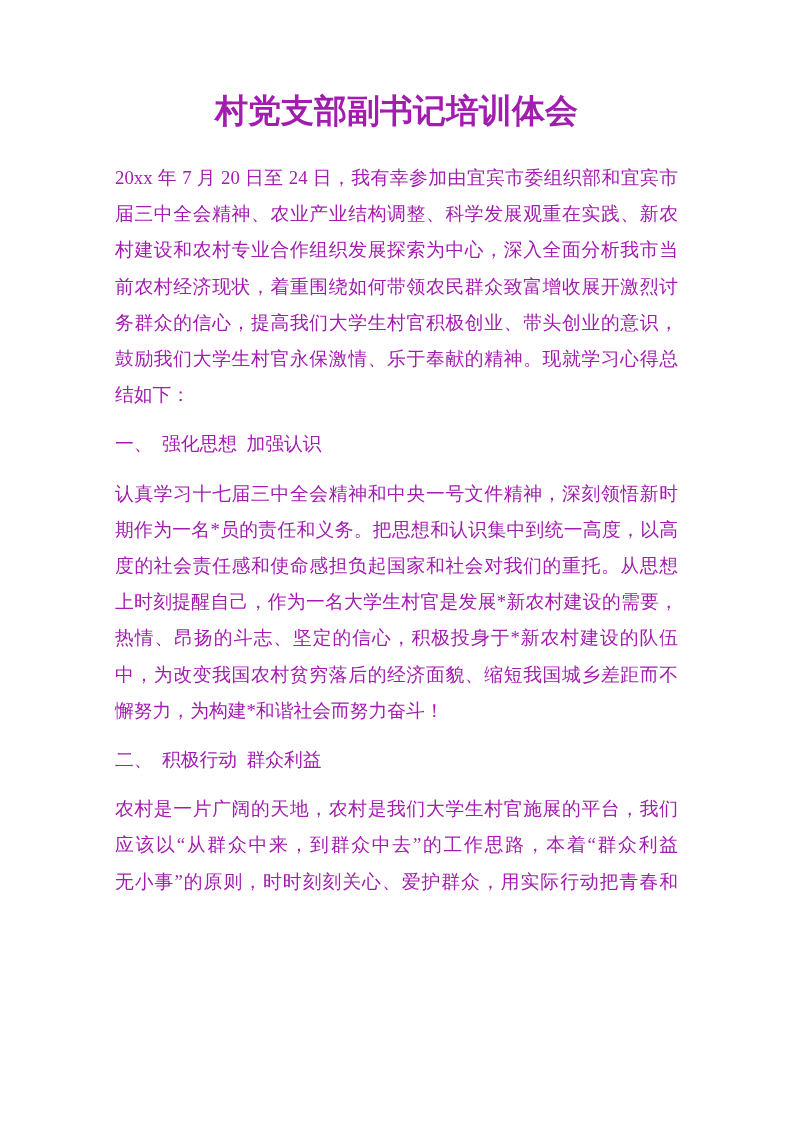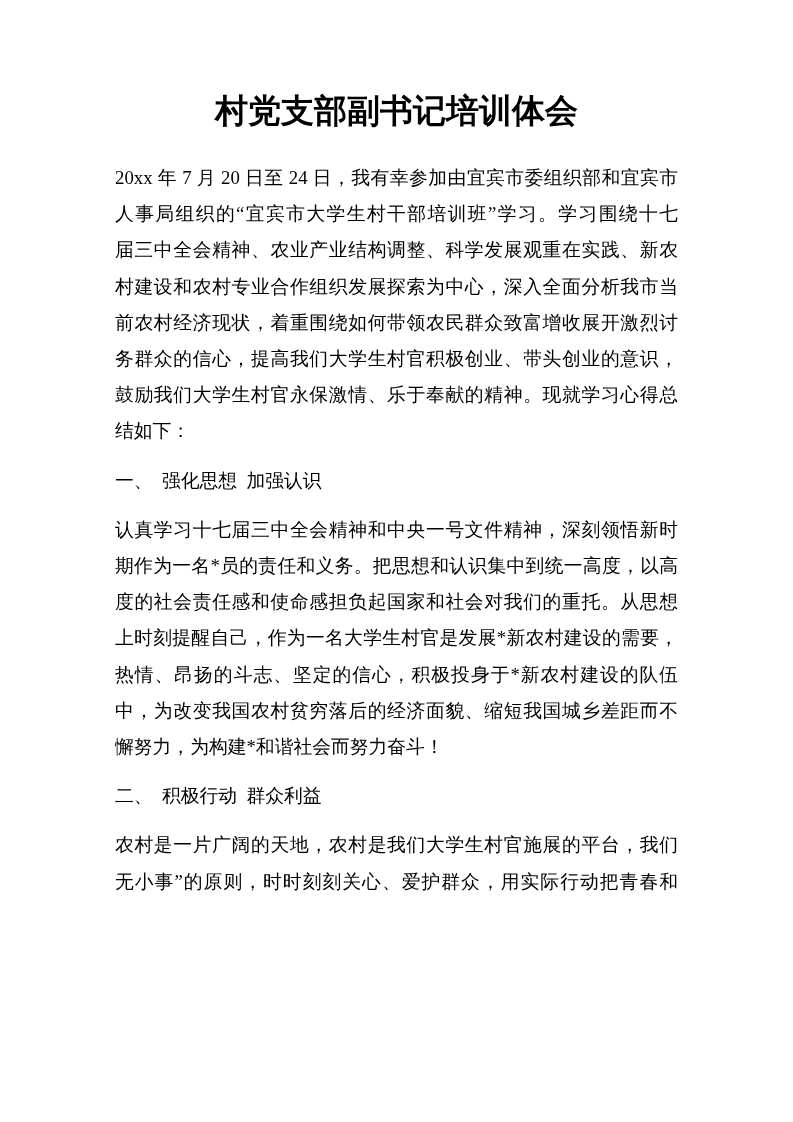--- a/index.html
+++ b/index.html
@@ -44,42 +44,42 @@
   }
   .heading {
     margin: 0 0 13px 0;
     white-space: pre-wrap;
     text-align: left;
   }
 </style>
 </head>
 <body>
 
-<div class="page" style="background: rgb(255, 255, 255); color: #000000;">
+<div class="page" style="background: rgb(255, 255, 255); color: #a21caf;">
   <h1 class="doc-title">村党支部副书记培训体会</h1>
   <div class="doc-body" id="doc-body">
       <div class="paragraph">
         <div class="line">20xx 年 7 月 20 日至 24 日，我有幸参加由宜宾市委组织部和宜宾市</div>
-        <div class="line">人事局组织的“宜宾市大学生村干部培训班”学习。学习围绕十七</div>
         <div class="line">届三中全会精神、农业产业结构调整、科学发展观重在实践、新农</div>
         <div class="line">村建设和农村专业合作组织发展探索为中心，深入全面分析我市当</div>
         <div class="line">前农村经济现状，着重围绕如何带领农民群众致富增收展开激烈讨</div>
         <div class="line">务群众的信心，提高我们大学生村官积极创业、带头创业的意识，</div>
         <div class="line">鼓励我们大学生村官永保激情、乐于奉献的精神。现就学习心得总</div>
         <div class="line final">结如下：</div>
       </div>
       <div class="heading">一、  强化思想  加强认识</div>
       <div class="paragraph">
         <div class="line">认真学习十七届三中全会精神和中央一号文件精神，深刻领悟新时</div>
         <div class="line">期作为一名*员的责任和义务。把思想和认识集中到统一高度，以高</div>
         <div class="line">度的社会责任感和使命感担负起国家和社会对我们的重托。从思想</div>
         <div class="line">上时刻提醒自己，作为一名大学生村官是发展*新农村建设的需要，</div>
         <div class="line">热情、昂扬的斗志、坚定的信心，积极投身于*新农村建设的队伍</div>
         <div class="line">中，为改变我国农村贫穷落后的经济面貌、缩短我国城乡差距而不</div>
         <div class="line final">懈努力，为构建*和谐社会而努力奋斗！</div>
       </div>
       <div class="heading">二、  积极行动  群众利益</div>
       <div class="paragraph">
         <div class="line">农村是一片广阔的天地，农村是我们大学生村官施展的平台，我们</div>
+        <div class="line">应该以“从群众中来，到群众中去”的工作思路，本着“群众利益</div>
         <div class="line">无小事”的原则，时时刻刻关心、爱护群众，用实际行动把青春和</div>
       </div>
     </div>
 </div>
 
 </body></html>

